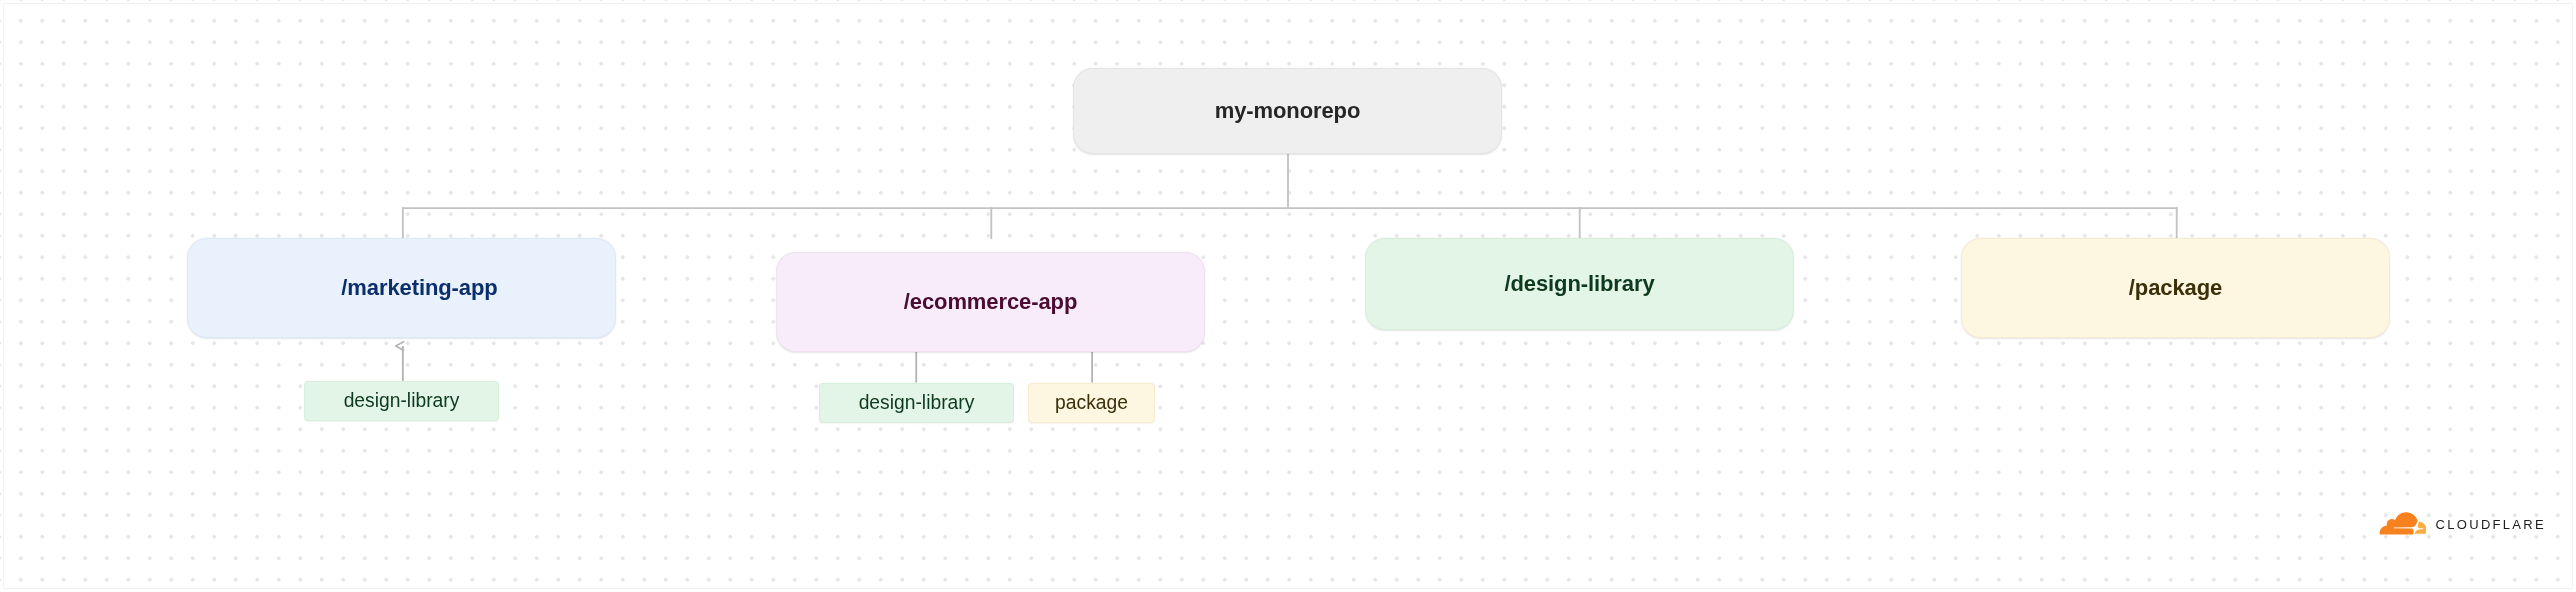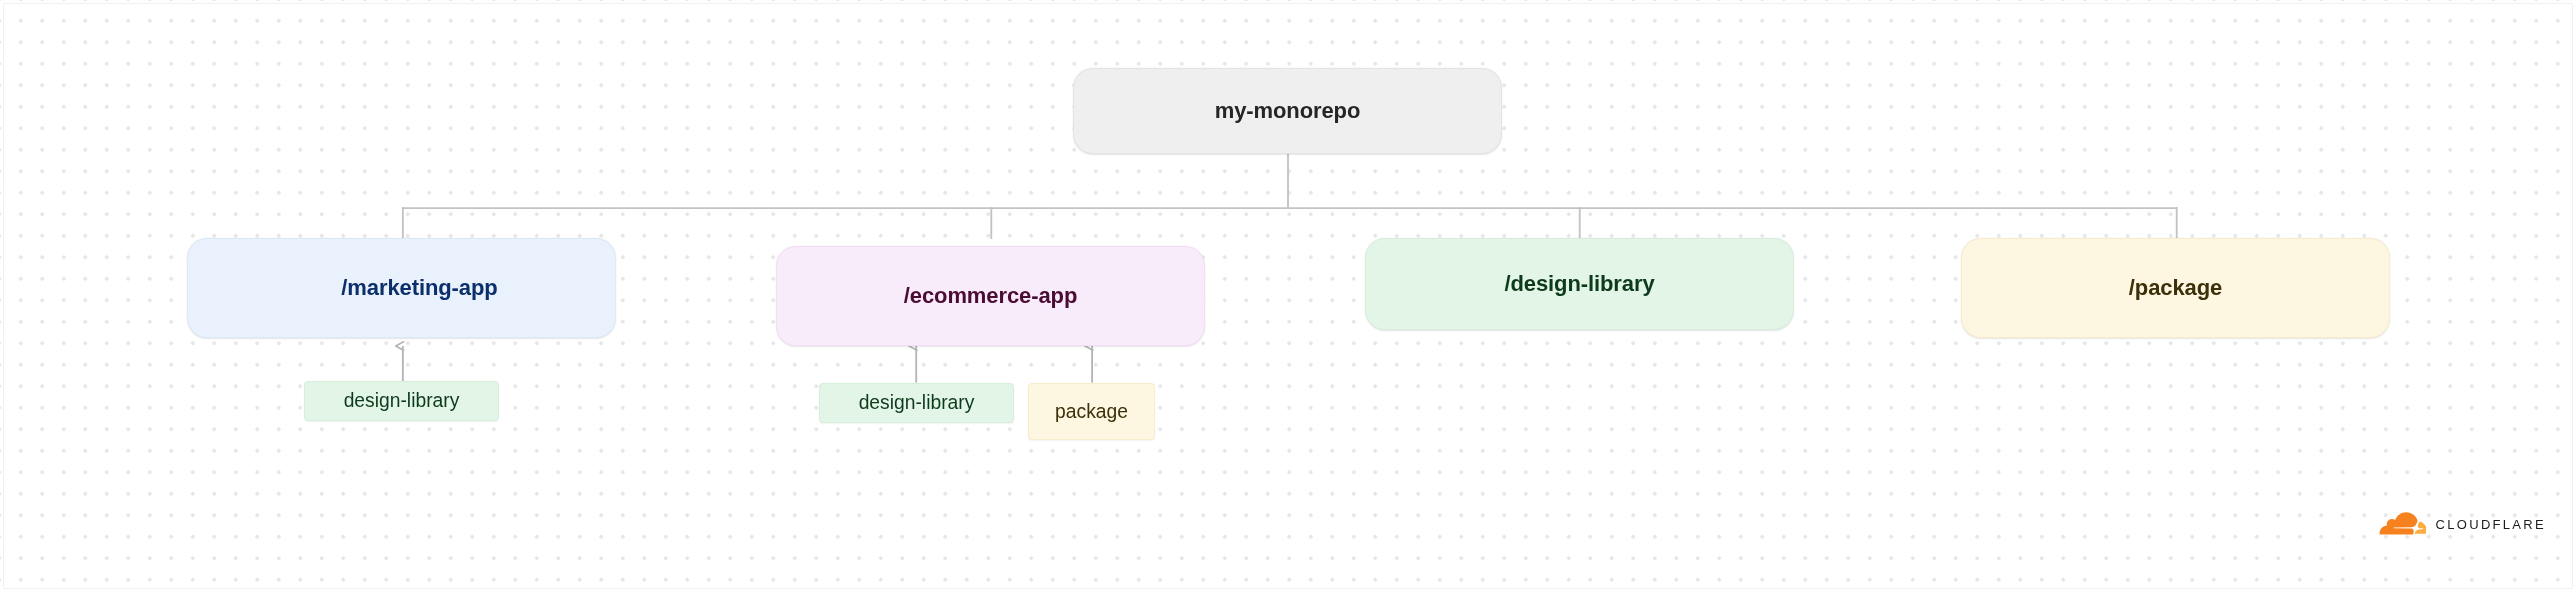--- a/index.html
+++ b/index.html
@@ -137,21 +137,21 @@
   <div class="node" style="left:1073px; top:68px; width:429px; height:86px;
               background:#efeff0; border:0.7px solid #e4e4e5;">
     <span class="node-label" style="color:#262626;">my-monorepo</span>
   </div>
 
   <div class="node" style="left:187px; top:238px; width:429px; height:100px;
               background:#e9f1fc; border:0.7px solid #dde9f8;padding-left:36px;">
     <span class="node-label" style="color:#0b2f6b;">/marketing-app</span>
   </div>
 
-  <div class="node" style="left:776px; top:246px; width:429px; height:100px;
+  <div class="node" style="left:776px; top:252px; width:429px; height:100px;
               background:#f9ecfa; border:0.7px solid #f2dff4;">
     <span class="node-label" style="color:#4b0c33;">/ecommerce-app</span>
   </div>
 
   <div class="node" style="left:1365px; top:238px; width:429px; height:92px;
               background:#e3f5e7; border:0.7px solid #d6efdb;">
     <span class="node-label" style="color:#0d3a1c;">/design-library</span>
   </div>
 
   <div class="node" style="left:1961px; top:238px; width:429px; height:100px;
@@ -162,21 +162,21 @@
   <div class="tag" style="left:304px; top:381px; width:195px; height:40px;
               background:#e3f5e7; border:0.7px solid #d6efdb;">
     <span class="tag-label" style="color:#0d3a1c;">design-library</span>
   </div>
 
   <div class="tag" style="left:819px; top:383px; width:195px; height:40px;
               background:#e3f5e7; border:0.7px solid #d6efdb;">
     <span class="tag-label" style="color:#0d3a1c;">design-library</span>
   </div>
 
-  <div class="tag" style="left:1028px; top:383px; width:127px; height:57px;
+  <div class="tag" style="left:1028px; top:383px; width:127px; height:40px;
               background:#fdf6e0; border:0.7px solid #f7edcd;">
     <span class="tag-label" style="color:#3b300a;">package</span>
   </div>
 
   <div id="cf-logo">
     <svg width="54" height="24" viewBox="0 0 110 48" xmlns="http://www.w3.org/2000/svg">
       <path fill="#fbad41" d="M97.6 19.2c-.5 0-1 0-1.5.1-.3.1-.6.3-.7.6l-1.9 6.7c-.8 2.9.7 5.6 3.8 5.9l6.6.4c.2 0 .4.1.5.3.1.2.1.4.1.6-.2.6-.7 1-1.3 1l-6.9.4c-3.7.2-7.7 3.2-9.1 6.9l-.5 1.3c-.1.3.1.5.4.5h23.7c.3 0 .6-.2.7-.5.4-1.5.6-3 .6-4.6 0-10.6-8.6-19.6-13.5-19.6z"></path>
       <path fill="#f6821f" d="M84.2 42.7l.5-1.6c.6-2.1.4-4-.6-5.5-.9-1.3-2.4-2.1-4.3-2.2l-35.3-.5c-.2 0-.4-.1-.5-.3-.1-.2-.1-.4-.1-.6.1-.4.5-.7.9-.7l35.6-.5c4.2-.2 8.8-3.6 10.4-7.8l2-5.3c.1-.2.1-.5.1-.7C90.5 7.9 81 0 69.7 0 59.3 0 50.4 6.7 47.2 16c-2.1-1.5-4.7-2.3-7.6-2.1-5 .5-9.1 4.6-9.6 9.6-.1 1.3 0 2.6.3 3.7C22.1 27.5 15.5 34.3 15.5 42.6c0 .8.1 1.5.2 2.3 0 .4.4.6.7.6h66.5c.4 0 .8-.3.9-.7l.4-2.1z"></path>
     </svg>
     <span id="cf-wordmark">CLOUDFLARE</span>

